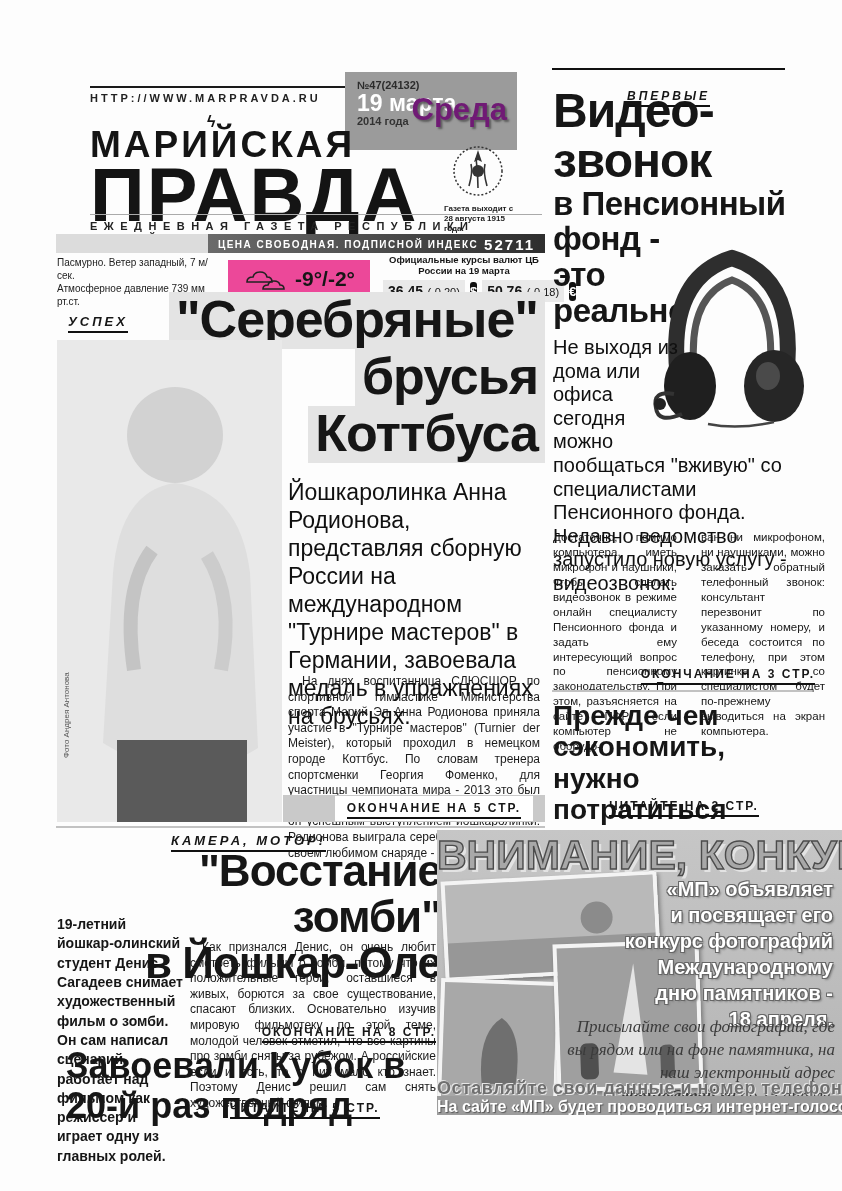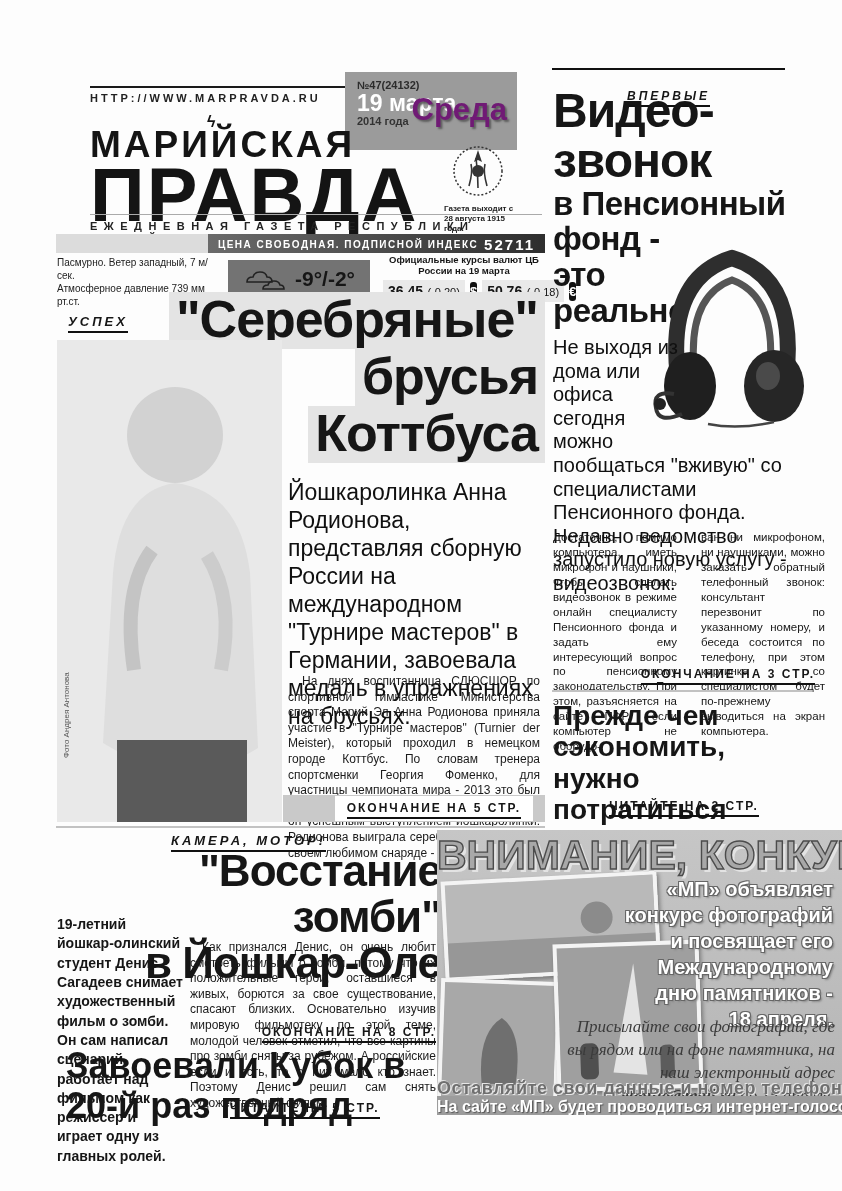--- a/index.html
+++ b/index.html
@@ -19,21 +19,21 @@
   .stampTxt{font-size:8px;font-weight:bold;line-height:1.25;color:#222;}
   .tagline{font-size:11px;font-weight:bold;letter-spacing:6.5px;color:#222;border-top:1px solid #aaa;padding-top:5px;}
   .pricebarwrap{display:flex;align-items:stretch;}
   .pricebar-left{flex:1;background:#dcdcdc;}
   .pricebar{background:linear-gradient(90deg,#6a6a6a,#2e2e2e);color:#fff;font-size:10px;font-weight:bold;
             letter-spacing:1.5px;padding:3px 10px 2px;white-space:nowrap;display:flex;align-items:center;gap:6px;}
   .pricebar b{font-size:15px;letter-spacing:2px;}
   
   .wline1{font-size:10px;font-weight:bold;line-height:1.3;}
   .wline{font-size:10px;line-height:1.3;color:#222;}
-  .tempbox{background:#737373;display:flex;align-items:center;justify-content:center;gap:8px;}
+  .tempbox{background:#ec4899;display:flex;align-items:center;justify-content:center;gap:8px;}
   .temp{font-size:21px;font-weight:800;}
   .curhead{font-size:9.5px;font-weight:bold;text-align:center;}
   .currow{display:flex;align-items:center;gap:5px;margin-top:4px;justify-content:space-between;}
   .curchip{background:#e9e9e9;padding:2px 5px;white-space:nowrap;}
   .curval{font-size:14px;font-weight:800;}
   .curchg{font-size:11px;}
   .curbadge{background:#111;color:#fff;font-weight:800;font-size:13px;width:19px;height:19px;
             display:flex;align-items:center;justify-content:center;border-radius:3px;}
   
   .kicker{font-size:13px;font-weight:800;font-style:italic;letter-spacing:3px;border-bottom:2px solid #111;
@@ -269,22 +269,22 @@
       <svg width="100%" height="100%" viewBox="0 0 138 140">
           <rect width="138" height="140" fill="#9f9f9f"></rect>
       <path d="M70 18 L92 128 L58 128 Z" fill="#e4e4e4" transform="rotate(6 75 75)"></path>
       <rect x="20" y="96" width="18" height="36" rx="6" fill="#4f4f4f"></rect>
       <rect x="100" y="100" width="14" height="32" rx="5" fill="#5c5c5c"></rect>
         </svg>
     </div>
     <div class="adtitle abs" style="left:0;top:2px;width:100%;">ВНИМАНИЕ, КОНКУРС!</div>
     <div class="adann abs" style="left:168px;top:46px;width:228px;">
       <div>«МП» объявляет</div>
+      <div>и посвящает его</div>
       <div>конкурс фотографий</div>
-      <div>и посвящает его</div>
       <div>Международному</div>
       <div>дню памятников -</div>
       <div>18 апреля.</div>
     </div>
     <div class="adserif abs" style="left:118px;top:186px;width:280px;">
       <span>Присылайте свои фотографии, где вы рядом или на фоне памятника, на наш электронный адрес </span><b>elmifta@mail.ru</b><span> до 15 апреля.</span>
     </div>
     <div class="adnote1 abs" style="left:0;top:248px;width:100%;">Оставляйте свои данные и номер телефона.</div>
     <div class="adnote2 abs" style="left:0;top:266px;width:100%;">На сайте «МП» будет проводиться интернет-голосование.</div>
   </div>

